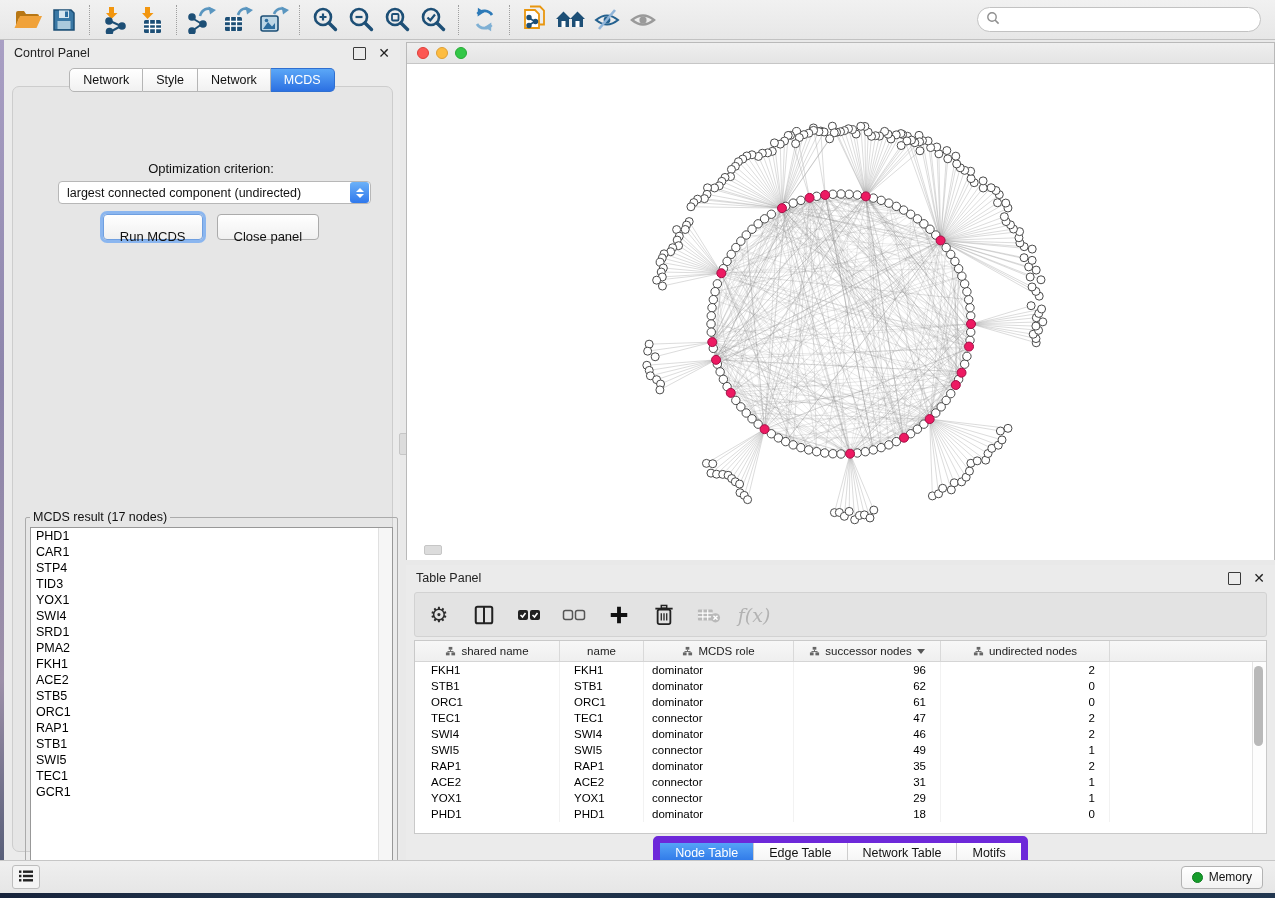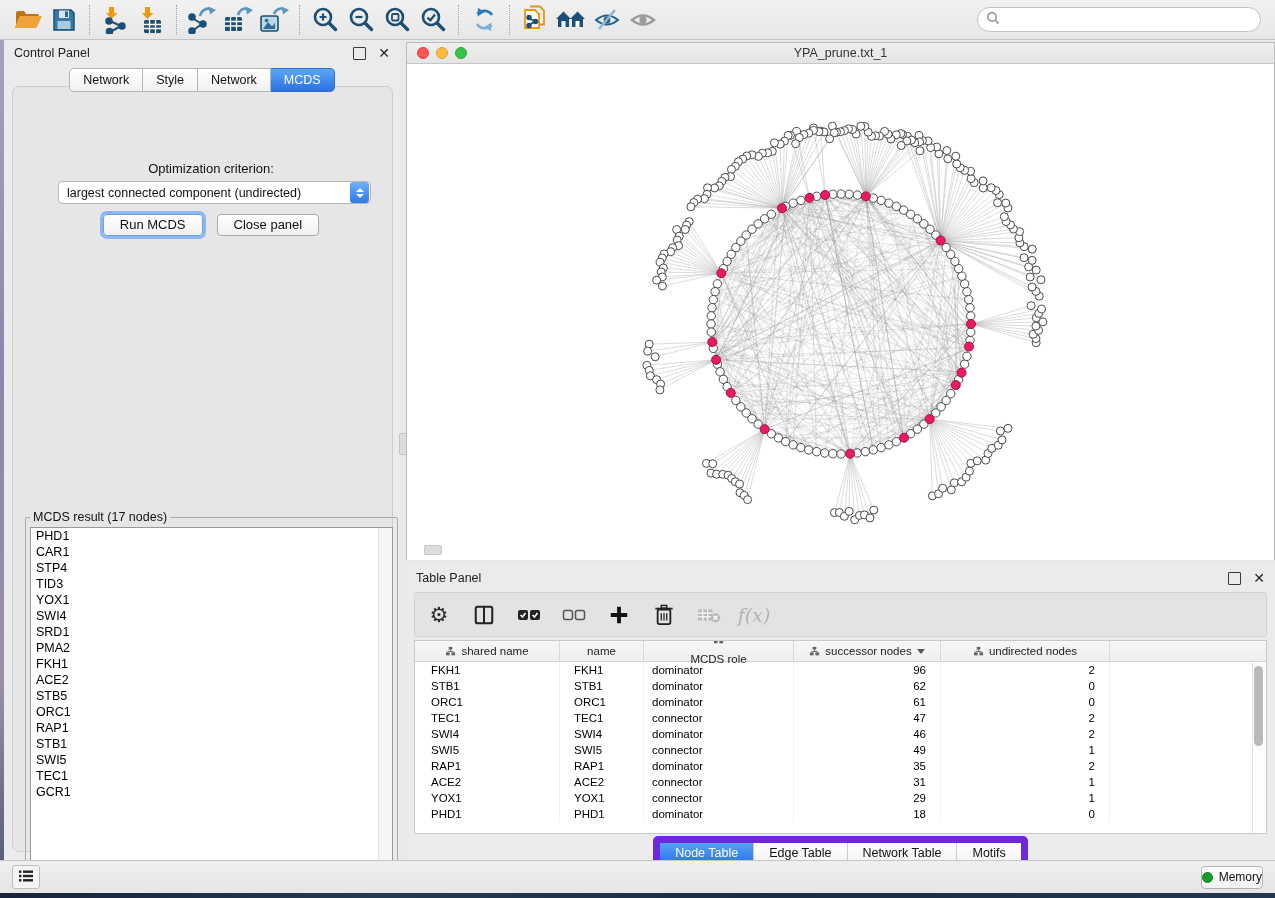--- a/index.html
+++ b/index.html
@@ -39,21 +39,21 @@
   .cp-tab.active{background:linear-gradient(#5ba7f7,#2c70e2);color:#fff;border-color:#2f6fd0;}
   .opt-label{position:absolute;left:0;top:74px;width:396px;text-align:center;font-size:13px;color:#111;}
   .select-box{position:absolute;left:45px;top:94px;width:313px;height:23px;box-sizing:border-box;background:#fff;
     border:1px solid #b7b7b7;border-radius:4px;display:flex;align-items:center;}
   .select-box .sel-text{flex:1;padding-left:8px;font-size:12.5px;color:#111;white-space:nowrap;}
   .select-stepper{width:19px;height:21px;border-radius:3px;background:linear-gradient(#6cb1f8,#2f78ec);
     margin-right:1px;display:flex;flex-direction:column;align-items:center;justify-content:center;gap:2px;}
   .tri-up{width:0;height:0;border-left:4px solid transparent;border-right:4px solid transparent;border-bottom:4px solid #fff;}
   .tri-down{width:0;height:0;border-left:4px solid transparent;border-right:4px solid transparent;border-top:4px solid #fff;}
   .cp-buttons{position:absolute;left:0;top:127px;width:396px;display:flex;justify-content:center;gap:14px;}
-  .aq-btn{height:22px;line-height:20px;padding:0 16px;background:linear-gradient(#ffffff,#f0f0f0);
+  .aq-btn{height:22px;line-height:20px;padding:12px 16px;background:linear-gradient(#ffffff,#f0f0f0);
     border:1px solid #ababab;border-radius:4px;font-size:13px;color:#111;}
   .aq-btn.focused{box-shadow:0 0 0 3px rgba(90,156,245,.65);border-color:#6f9fe0;}
   .mcds-fieldset{position:absolute;left:12px;top:423px;width:373px;height:372px;box-sizing:border-box;
     border:1px solid #ababab;border-radius:2px;margin:0;padding:0;}
   .mcds-legend{font-size:12.5px;color:#111;padding:0 3px;margin-left:4px;}
   .mcds-list{position:absolute;left:4px;top:3px;right:4px;bottom:4px;background:#fff;border:1px solid #989898;
     overflow:hidden;}
   .mcds-scroll{position:absolute;top:0;right:0;bottom:0;width:13px;background:#f6f6f6;border-left:1px solid #e0e0e0;}
   .mcds-item{height:16px;line-height:16px;font-size:12.5px;padding-left:5px;color:#000;}
 
@@ -103,21 +103,21 @@
     border-left:1px solid #cdcdcd;}
   .tp-tab:first-child{border-left:none;}
   .tp-tab.active{background:linear-gradient(#55a3f7,#2a73e6);color:#fff;}
 
   
   .status-bar{position:absolute;left:0;top:860px;width:1275px;height:33px;box-sizing:border-box;
     background:linear-gradient(#efefef,#e6e6e6);border-top:1px solid #c6c6c6;display:flex;align-items:center;padding:0 12px;}
   .list-btn{width:28px;height:24px;box-sizing:border-box;border:1px solid #bdbdbd;border-radius:3px;background:#f4f4f4;
     display:flex;align-items:center;justify-content:center;}
   .memory-btn{margin-left:auto;height:23px;box-sizing:border-box;border:1px solid #b3b3b3;border-radius:4px;
-    background:linear-gradient(#ffffff,#f2f2f2);display:flex;align-items:center;gap:6px;padding:0 0;font-size:12px;color:#111;}
+    background:linear-gradient(#ffffff,#f2f2f2);display:flex;align-items:center;gap:6px;padding:0 10px;font-size:12px;color:#111;}
   .mem-dot{width:11px;height:11px;border-radius:50%;background:#169c2b;border:1px solid #0d7d1f;box-sizing:border-box;}
 </style>
 </head>
 <body>
 
 <div id="app">
 
   <div class="toolbar">
     <div class="tb-btn">
         <span>
@@ -352,21 +352,20 @@
         <div class="cp-tab">Style</div>
         <div class="cp-tab">Network</div>
         <div class="cp-tab active">MCDS</div>
       </div>
   </div>
 
   <div class="v-split-handle"></div>
 
   <div class="network-window">
     <div class="net-titlebar">
-      <span class="net-title">YPA_prune.txt_1</span>
       <span class="traffic">
         <span class="tl red"></span>
         <span class="tl yellow"></span>
         <span class="tl green"></span>
       </span>
     </div>
     <div class="net-canvas">
       <svg id="netsvg" width="867" height="496" viewBox="0 0 867 496">
           <g stroke="#8a8a8a" stroke-width="0.8" fill="none">
             <line x1="564" y1="260" x2="554.8709431654727" y2="212.14380815099187" opacity="0.32"></line>
@@ -1330,21 +1329,21 @@
               <path d="M6 4 v2 M3 7 v-1 h6 v1" stroke="#666" fill="none" stroke-width="1"></path>
               <rect x="4" y="1" width="4" height="3" fill="#666"></rect>
               <rect x="1" y="7" width="4" height="3.2" fill="#666"></rect>
               <rect x="7" y="7" width="4" height="3.2" fill="#666"></rect>
             </svg>
             <span>shared name</span>
           </div>
           <div class="t-h-cell" style="width: 84px;">
             <span>name</span>
           </div>
-          <div class="t-h-cell" style="width: 150px; flex-direction: column;">
+          <div class="t-h-cell" style="width: 150px;">
             <svg width="11" height="11" viewBox="0 0 12 12" class="tree-ic">
               <path d="M6 4 v2 M3 7 v-1 h6 v1" stroke="#666" fill="none" stroke-width="1"></path>
               <rect x="4" y="1" width="4" height="3" fill="#666"></rect>
               <rect x="1" y="7" width="4" height="3.2" fill="#666"></rect>
               <rect x="7" y="7" width="4" height="3.2" fill="#666"></rect>
             </svg>
             <span>MCDS role</span>
           </div>
           <div class="t-h-cell" style="width: 147px;">
             <svg width="11" height="11" viewBox="0 0 12 12" class="tree-ic">

